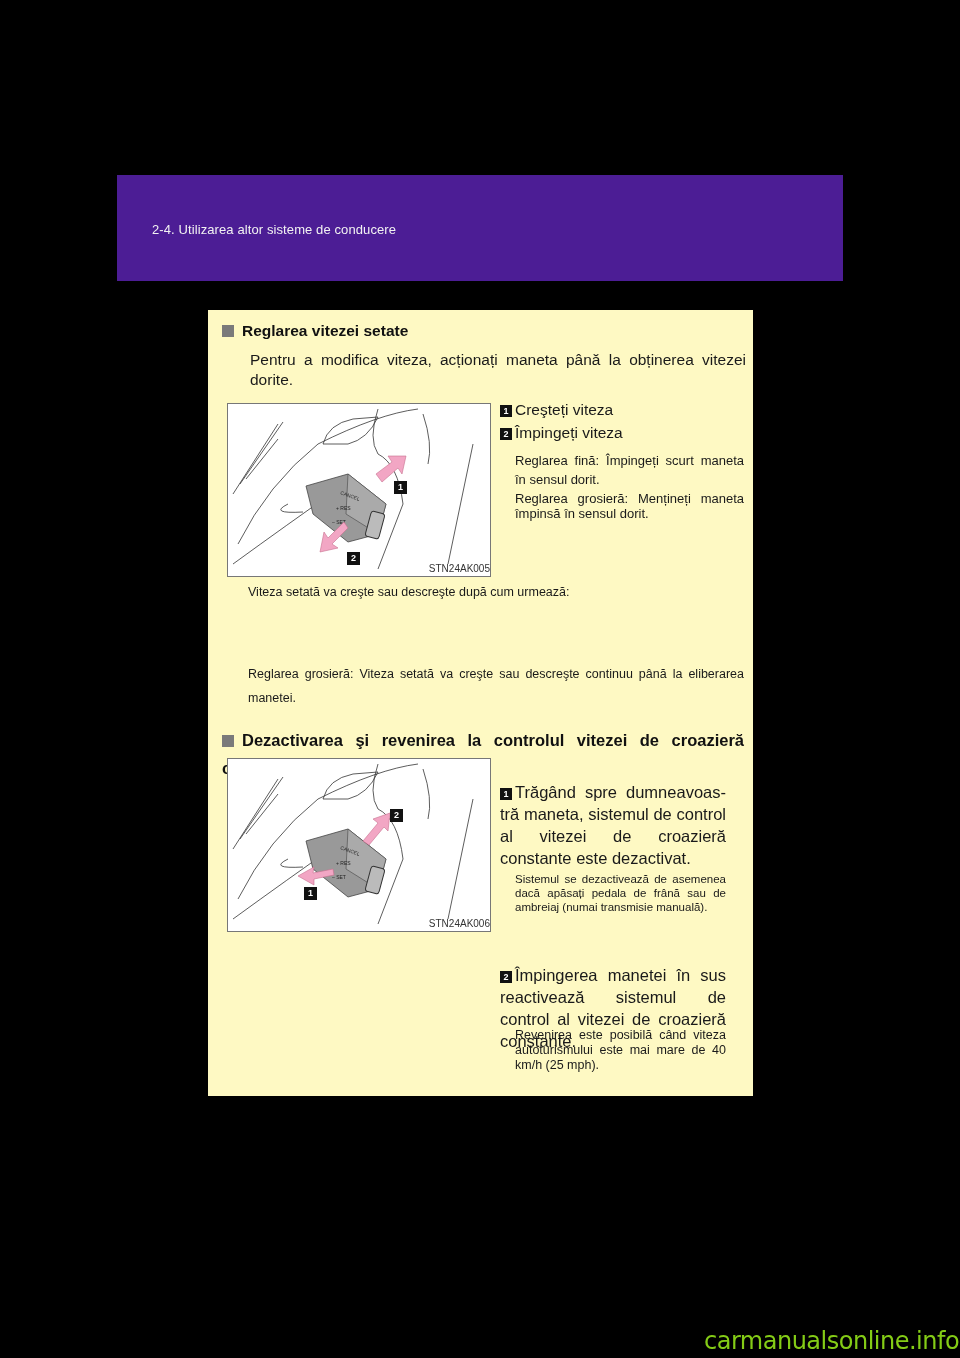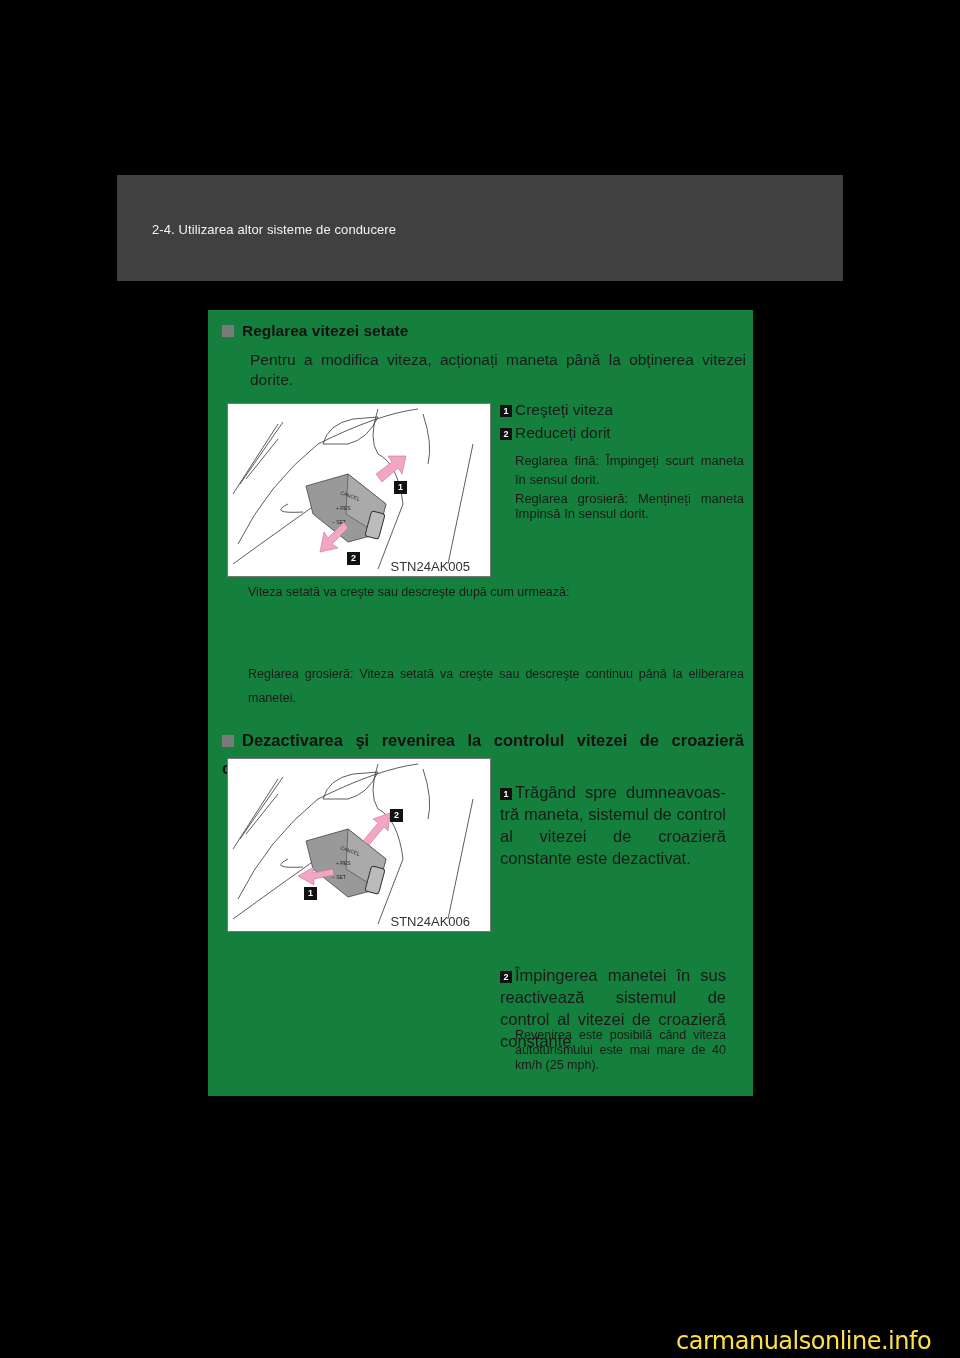--- a/index.html
+++ b/index.html
@@ -1,33 +1,33 @@
 <!DOCTYPE html>
 <html><head>
 <meta charset="utf-8">
 <style>
   html, body { margin:0; padding:0; background:#000; }
   body { width:960px; height:1358px; position:relative; overflow:hidden; font-family:"Liberation Sans", sans-serif; }
-  .header-band { position:absolute; left:117px; top:175px; width:726px; height:106px; background:#404040; }
+  .header-band { position:absolute; left:117px; top:175px; width:726px; height:106px; background:#4c1d95; }
   .header-title { position:absolute; left:35px; top:47px; font-size:13px; color:#f2f2f2; letter-spacing:0.1px; }
-  .panel { position:absolute; left:208px; top:310px; width:545px; height:786px; background:#15803d; }
+  .panel { position:absolute; left:208px; top:310px; width:545px; height:786px; background:#fef9c3; }
   .h { position:absolute; left:14px; font-weight:bold; font-size:15.5px; color:#111; }
   .sq { display:inline-block; width:12px; height:12px; background:#7a7a7a; margin-right:8px; vertical-align:-1px; }
   .p { position:absolute; color:#1a1a1a; text-align:justify; }
   .p15 { font-size:15.5px; line-height:20px; }
   .p13 { font-size:13px; line-height:19px; }
   .p12 { font-size:12.5px; line-height:16px; }
   .p11 { font-size:11.5px; line-height:14px; }
   .p16 { font-size:16.5px; line-height:22px;margin-top:26px; }
   .num { display:inline-block; width:12px; height:12px; background:#111; color:#fff; font-size:9px; font-weight:bold; line-height:12px; text-align:center; margin-right:3px; vertical-align:1px; }
   .item { position:absolute; color:#1a1a1a; }
   .fig { position:absolute; background:#fff; border:1px solid #777; overflow:hidden; }
-  .fig-code { position:absolute; right:20px; bottom:2px; font-size:13px; color:#333; }
+  .fig-code { position:absolute; right:0; bottom:2px; font-size:10px; color:#333; }
   .badge { position:absolute; width:13px; height:13px; background:#111; color:#fff; font-size:9px; font-weight:bold; line-height:13px; text-align:center; }
-  .watermark { position:absolute; left:676px; top:1327px; font-size:24px; color:#fde047; font-family:"DejaVu Sans", sans-serif; letter-spacing:-0.5px; }
+  .watermark { position:absolute; left:704px; top:1327px; font-size:24px; color:#84cc16; font-family:"DejaVu Sans", sans-serif; letter-spacing:-0.5px; }
 </style>
 </head>
 <body>
 
 <div class="header-band">
   <div class="header-title">2-4. Utilizarea altor sisteme de conducere</div>
 </div>
 
 <div class="panel">
 
@@ -58,21 +58,21 @@
       </g>
       <path d="M148 70 L164 58 L160 52 L178 52 L174 70 L170 64 L154 78 Z" fill="#f2a6c4" stroke="#c8708f" stroke-width="0.6"></path>
       <path d="M116 118 L100 134 L96 128 L92 148 L110 144 L104 140 L120 124 Z" fill="#f2a6c4" stroke="#c8708f" stroke-width="0.6"></path>
     </svg>
     <div class="badge" style="left:166px; top:77px;">1</div>
     <div class="badge" style="left:119px; top:148px;">2</div>
     <div class="fig-code">STN24AK005</div>
   </div>
 
   <div class="item p15" style="left:292px; top:90px;"><span class="num">1</span><span>Creşteți viteza</span></div>
-  <div class="item p15" style="left:292px; top:113px;"><span class="num">2</span><span>Reduceți dorit</span></div>
+  <div class="item p15" style="left:292px; top:113px;"><span class="num">2</span><span>Împingeți viteza</span></div>
   <div class="p p13" style="left:307px; top:181px; width:229px; line-height:15px;">Reglarea grosieră: Mențineți maneta împinsă în sensul dorit.</div>
   <div class="p p13" style="left:307px; top:141px; width:229px;">Reglarea fină: Împingeți scurt maneta în sensul dorit.</div>
 
   <div class="p p12" style="left:40px; top:274px; width:496px;">Viteza setată va creşte sau descreşte după cum urmează:</div>
   <div class="p p12" style="left:40px; top:352px; width:496px; line-height:24px;">Reglarea grosieră: Viteza setată va creşte sau descreşte continuu până la eliberarea manetei.</div>
 
   <div class="h p16" style="top:390px; width:522px; text-align:justify; line-height:28px; font-size:16.5px;"><span class="sq"></span><span>Dezactivarea şi revenirea la controlul vitezei de croazieră constante</span></div>
 
   <div class="fig" style="left:19px; top:448px; width:262px; height:172px;">
     <svg width="262" height="172" viewBox="0 0 262 172">
@@ -98,17 +98,18 @@
       </g>
       <path d="M135 82 L150 64 L145 60 L162 54 L160 72 L156 68 L141 86 Z" fill="#f2a6c4" stroke="#c8708f" stroke-width="0.6"></path>
       <path d="M105 110 L85 114 L86 108 L70 117 L86 126 L86 120 L106 116 Z" fill="#f2a6c4" stroke="#c8708f" stroke-width="0.6"></path>
     </svg>
     <div class="badge" style="left:162px; top:50px;">2</div>
     <div class="badge" style="left:76px; top:128px;">1</div>
     <div class="fig-code">STN24AK006</div>
   </div>
 
   <div class="p p16" style="left:292px; top:445px; width:226px; text-indent:0;"><span class="num">1</span><span>Trăgând spre dumneavoas-tră maneta, sistemul de control al vitezei de croazieră constante este dezactivat.</span></div>
+  <div class="p p11" style="left:307px; top:562px; width:211px;">Sistemul se dezactivează de asemenea dacă apăsați pedala de frână sau de ambreiaj (numai transmisie manuală).</div>
   <div class="p p16" style="left:292px; top:628px; width:226px;"><span class="num">2</span><span>Împingerea manetei în sus reactivează sistemul de control al vitezei de croazieră constante.</span></div>
   <div class="p p12" style="left:307px; top:718px; width:211px; line-height:15px;">Revenirea este posibilă când viteza autoturismului este mai mare de 40 km/h (25 mph).</div>
 </div>
 
 <div class="watermark">carmanualsonline.info</div>
 
 </body></html>

